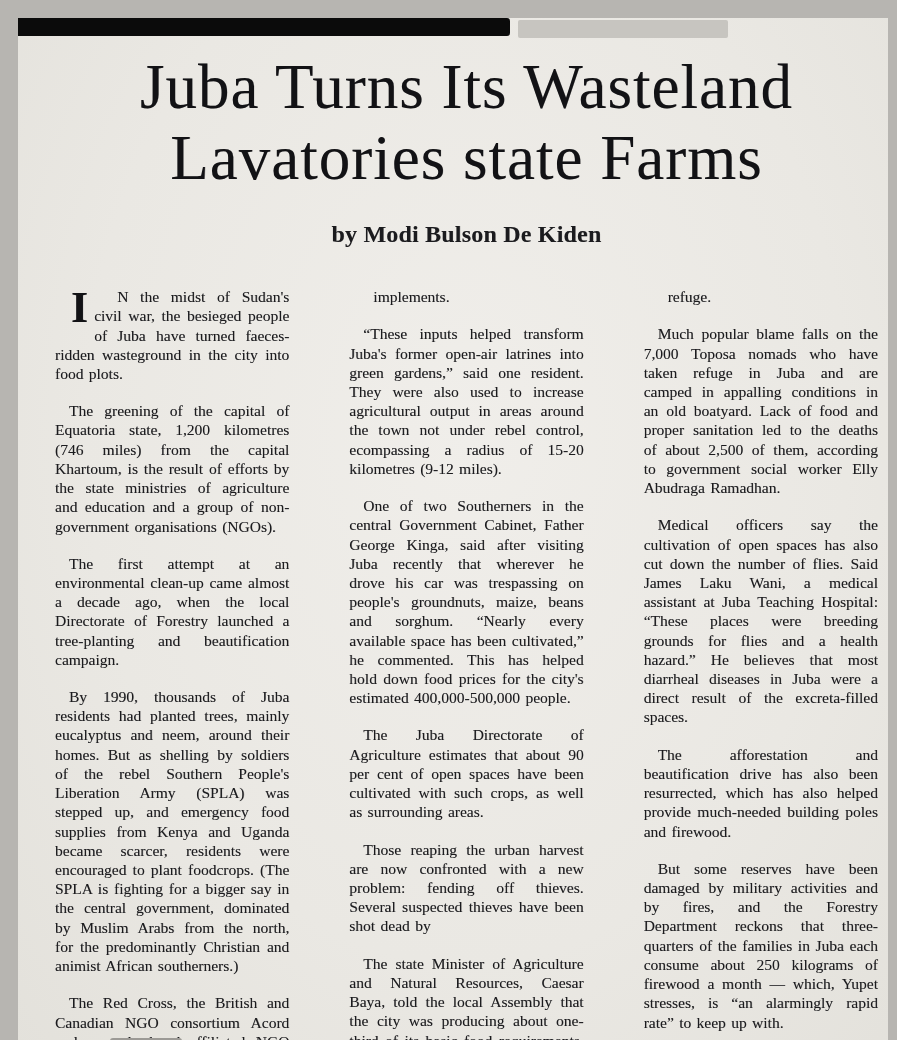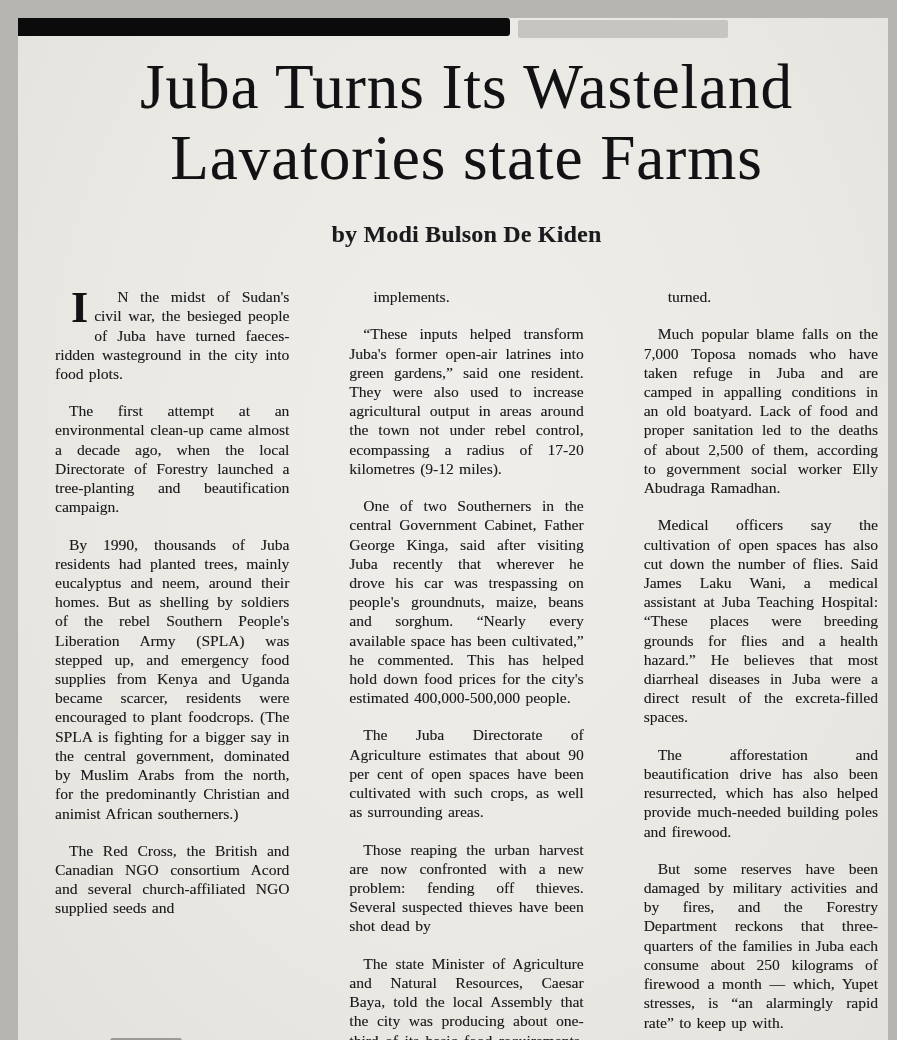--- a/index.html
+++ b/index.html
@@ -94,36 +94,37 @@
 
   <div class="byline">by Modi Bulson De Kiden</div>
 
   <div class="columns">
 
     <div class="col">
       <p class="lead">
         <span class="dropcap">I</span>
         <span>N the midst of Sudan's civil war, the besieged people of Juba have turned faeces-ridden wasteground in the city into food plots.</span>
       </p>
+      <p>The greening of the capital of Equatoria state, 1,200 kilometres (746 miles) from the capital Khartoum, is the result of efforts by the state ministries of agriculture and education and a group of non-government organisations (NGOs).</p>
       <p>The first attempt at an environmental clean-up came almost a decade ago, when the local Directorate of Forestry launched a tree-planting and beautification campaign.</p>
       <p>By 1990, thousands of Juba residents had planted trees, mainly eucalyptus and neem, around their homes. But as shelling by soldiers of the rebel Southern People's Liberation Army (SPLA) was stepped up, and emergency food supplies from Kenya and Uganda became scarcer, residents were encouraged to plant foodcrops. (The SPLA is fighting for a bigger say in the central government, dominated by Muslim Arabs from the north, for the predominantly Christian and animist African southerners.)</p>
       <p>The Red Cross, the British and Canadian NGO consortium Acord and several church-affiliated NGO supplied seeds and</p>
     </div>
 
     <div class="col">
       <p class="no-indent">implements.</p>
-      <p>“These inputs helped transform Juba's former open-air latrines into green gardens,” said one resident. They were also used to increase agricultural output in areas around the town not under rebel control, ecompassing a radius of 17-20 kilometres (9-12 miles).</p>
+      <p>“These inputs helped transform Juba's former open-air latrines into green gardens,” said one resident. They were also used to increase agricultural output in areas around the town not under rebel control, ecompassing a radius of 15-20 kilometres (9-12 miles).</p>
       <p>One of two Southerners in the central Government Cabinet, Father George Kinga, said after visiting Juba recently that wherever he drove his car was trespassing on people's groundnuts, maize, beans and sorghum. “Nearly every available space has been cultivated,” he commented. This has helped hold down food prices for the city's estimated 400,000-500,000 people.</p>
       <p>The Juba Directorate of Agriculture estimates that about 90 per cent of open spaces have been cultivated with such crops, as well as surrounding areas.</p>
       <p>Those reaping the urban harvest are now confronted with a new problem: fending off thieves. Several suspected thieves have been shot dead by</p>
       <p>The state Minister of Agriculture and Natural Resources, Caesar Baya, told the local Assembly that the city was producing about one-third of its basic food requirements, though this was less than the Ministry's original forecasts.</p>
     </div>
 
     <div class="col">
-      <p class="no-indent">turned.</p>
+      <p class="no-indent">refuge.</p>
       <p>Much popular blame falls on the 7,000 Toposa nomads who have taken refuge in Juba and are camped in appalling conditions in an old boatyard. Lack of food and proper sanitation led to the deaths of about 2,500 of them, according to government social worker Elly Abudraga Ramadhan.</p>
       <p class="gap-above">Medical officers say the cultivation of open spaces has also cut down the number of flies. Said James Laku Wani, a medical assistant at Juba Teaching Hospital: “These places were breeding grounds for flies and a health hazard.” He believes that most diarrheal diseases in Juba were a direct result of the excreta-filled spaces.</p>
       <p class="gap-above">The afforestation and beautification drive has also been resurrected, which has also helped provide much-needed building poles and firewood.</p>
       <p class="gap-above">But some reserves have been damaged by military activities and by fires, and the Forestry Department reckons that three-quarters of the families in Juba each consume about 250 kilograms of firewood a month — which, Yupet stresses, is “an alarmingly rapid rate” to keep up with.</p>
       <p class="credit">/ PANOS</p>
     </div>
 
   </div>
 
   <div class="scan-smudge-bottom"></div>

